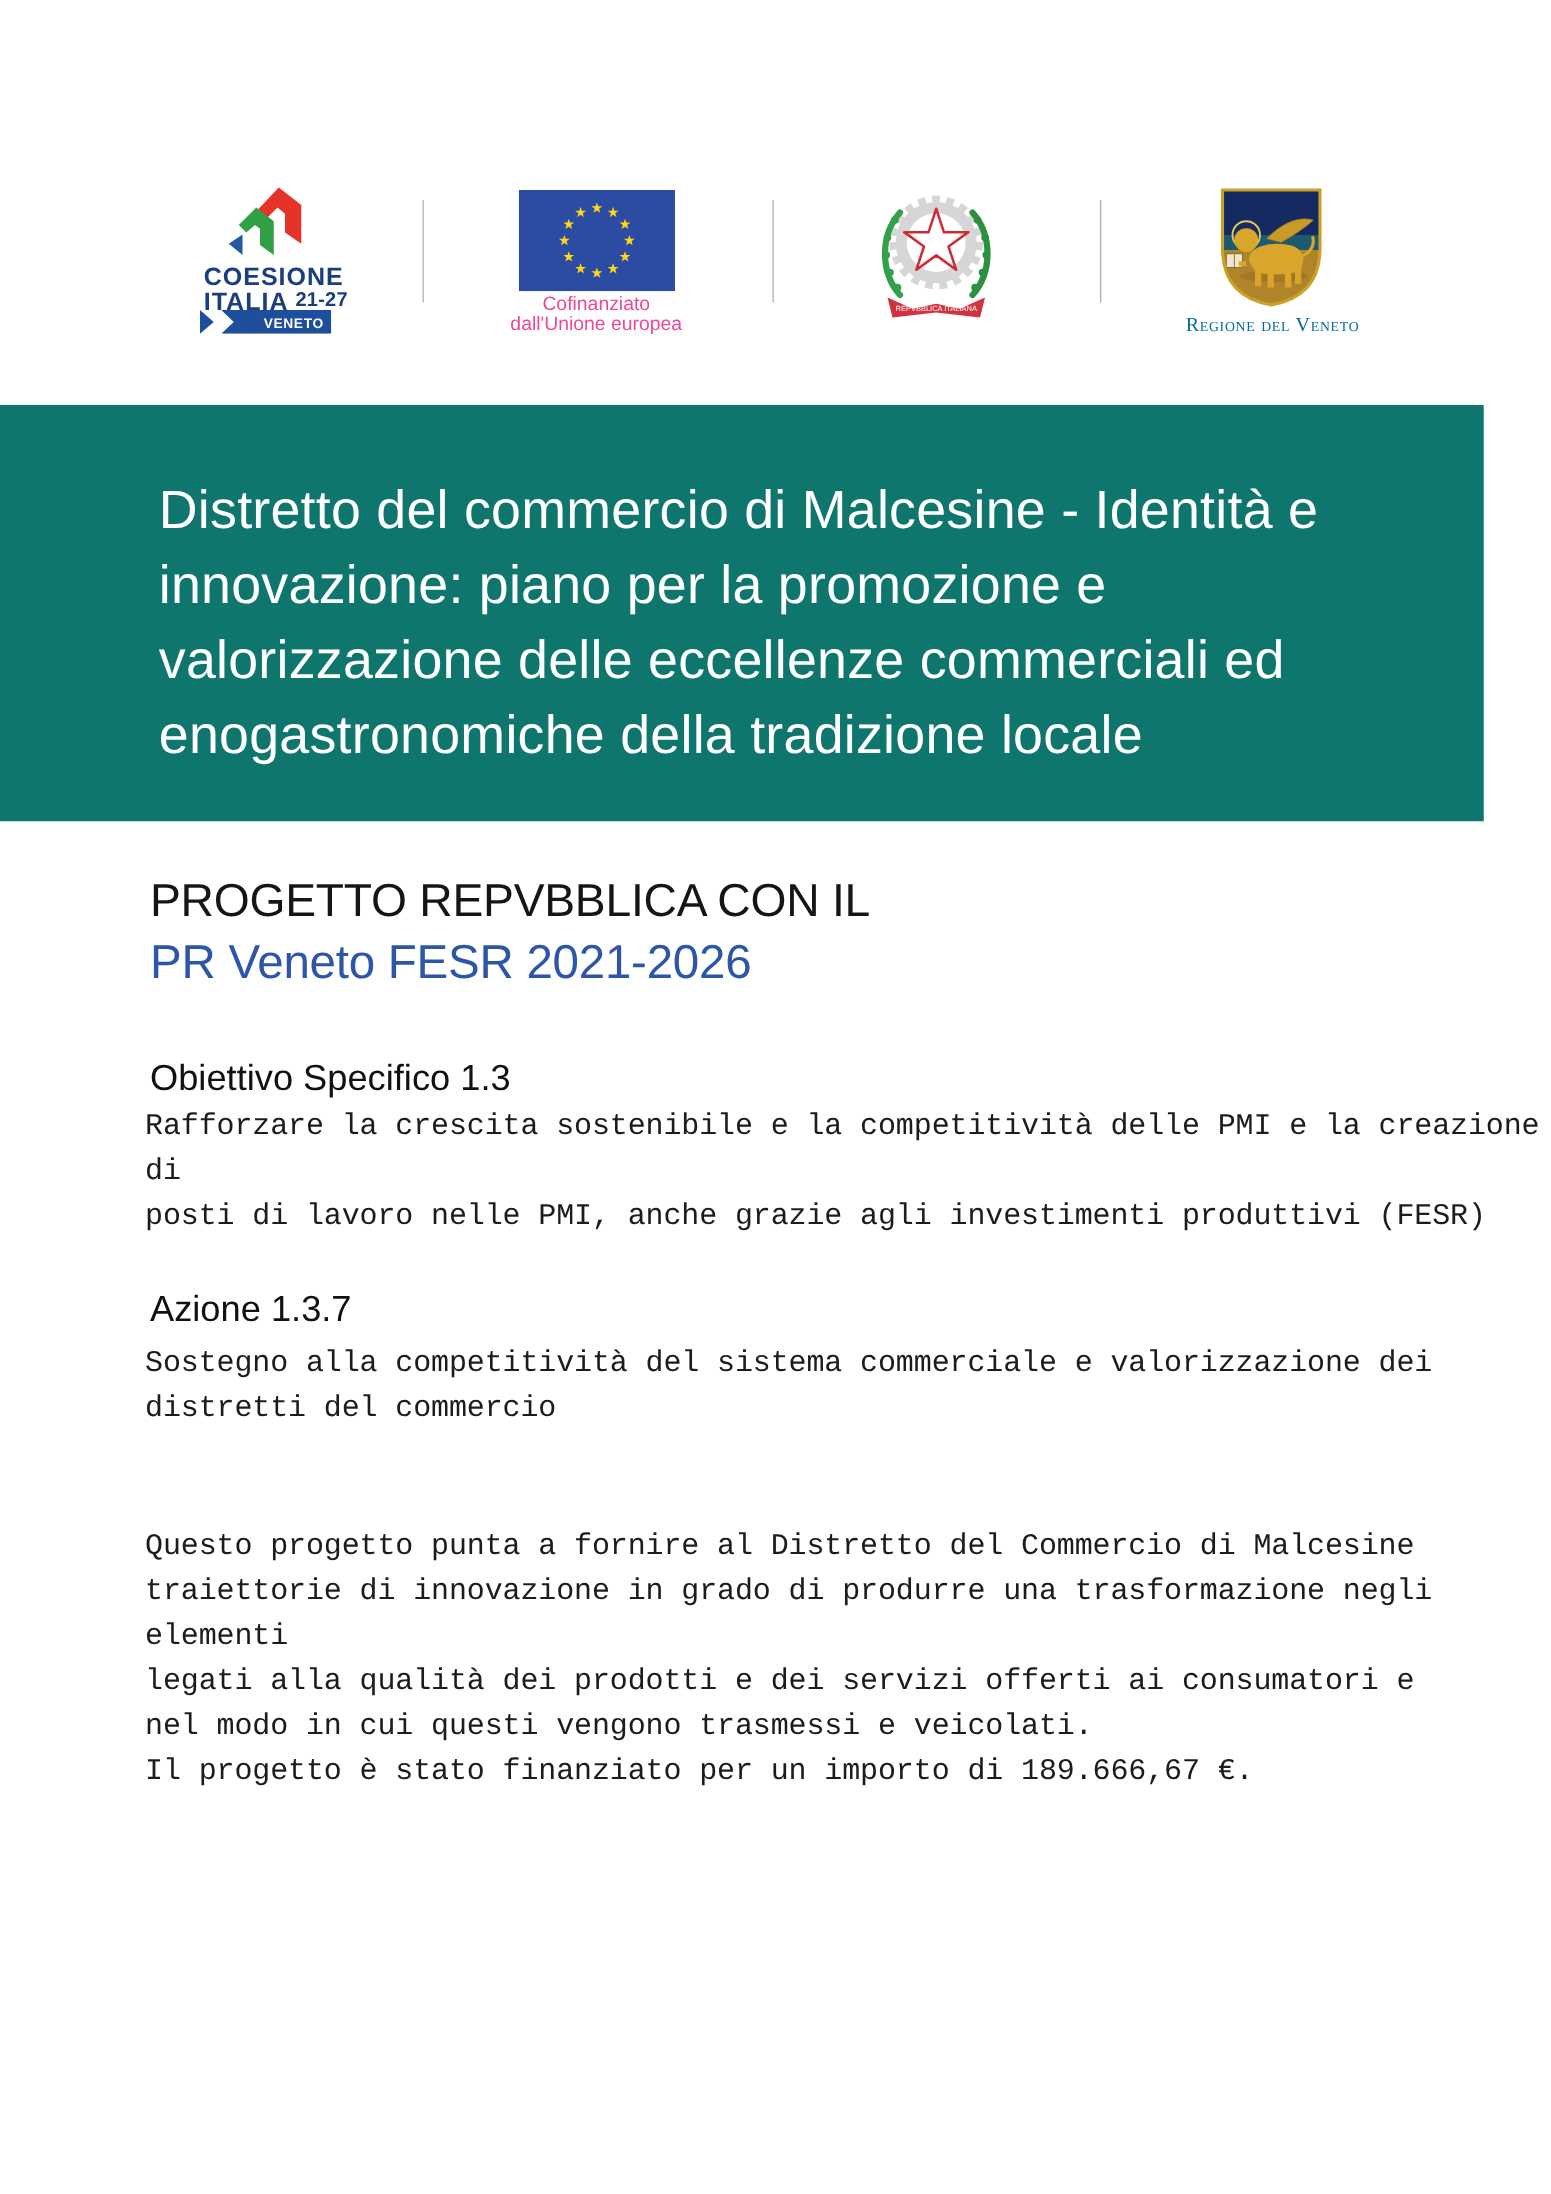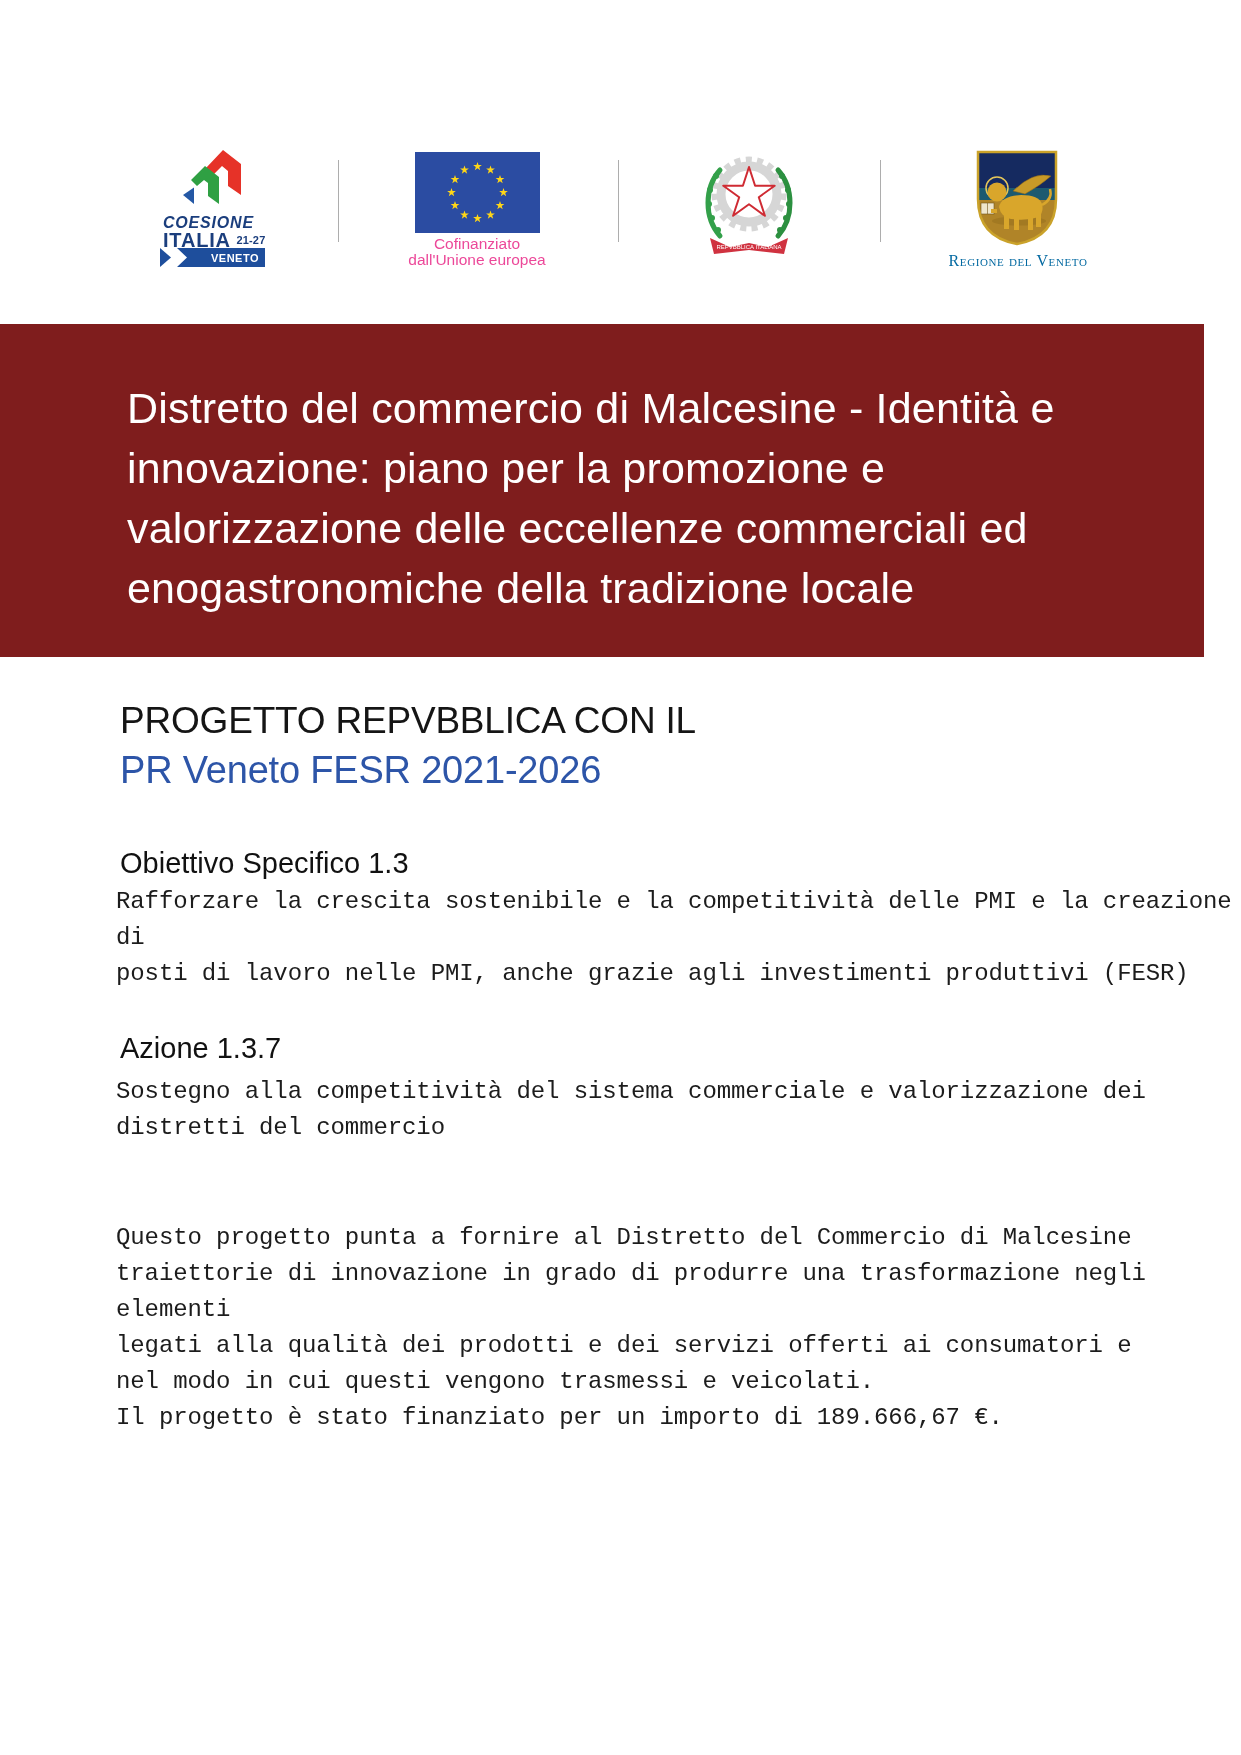--- a/index.html
+++ b/index.html
@@ -7,40 +7,40 @@
     width:1241px;height:1755px;background:#ffffff;position:relative;
     font-family:"Liberation Sans", sans-serif;color:#1c1c1c;overflow:hidden;
   }
   h1,h2,p,div{margin:0;padding:0;}
 
   
   .vdiv{position:absolute;width:1px;top:160px;height:82px;background:#adadad;}
   #vdiv1{left:338px;} #vdiv2{left:618px;} #vdiv3{left:880px;}
 
   .coesione-arrows{position:absolute;left:179px;top:147px;}
-  .coesione-word1{position:absolute;left:163px;top:213px;font-size:16px;font-weight:700;
-    color:#1b3e7d;letter-spacing:0.8px;line-height:19px;font-style:italic;}
+  .coesione-word1{position:absolute;left:163px;top:213px;font-size:20px;font-weight:700;
+    color:#1b3e7d;letter-spacing:0.8px;line-height:19px;}
   .coesione-word2{position:absolute;left:163px;top:231px;font-size:20px;font-weight:700;
     color:#1b3e7d;letter-spacing:0.8px;line-height:19px;}
-  .coesione-years{font-size:11px;vertical-align:3px;letter-spacing:0.2px;}
+  .coesione-years{font-size:16px;vertical-align:3px;letter-spacing:0.2px;}
   .coesione-ribbon{position:absolute;left:159px;top:248px;}
 
   .eu-flag{position:absolute;left:415px;top:152px;}
   .eu-caption{position:absolute;left:367px;top:236px;width:220px;text-align:center;
     font-size:15.5px;line-height:15.5px;color:#ec4899;white-space:pre-line;}
 
   .italy-emblem{position:absolute;left:700px;top:146px;}
 
   .veneto-coat{position:absolute;left:971px;top:147px;}
   .veneto-caption{position:absolute;left:940px;top:252px;width:156px;text-align:center;
     font-family:"Liberation Serif", serif;font-variant:small-caps;font-size:16px;
     color:#0369a1;letter-spacing:0.6px;}
 
   
-  .banner{position:absolute;left:0;top:324px;width:1187px;height:333px;background:#7f1d1d;padding-left:17px;}
+  .banner{position:absolute;left:0;top:324px;width:1187px;height:333px;background:#0f766e;}
   .banner h1{position:absolute;left:127px;top:54px;font-size:43px;line-height:60px;
     font-weight:400;color:#ffffff;white-space:pre-line;letter-spacing:0.2px;}
 
   
   .funding-1{position:absolute;left:120px;top:698px;font-size:37px;line-height:46px;
     color:#151515;letter-spacing:-0.2px;}
   .funding-2{position:absolute;left:120px;top:747px;font-size:38px;line-height:46px;
     color:#2d55a8;letter-spacing:-0.2px;}
 
   

